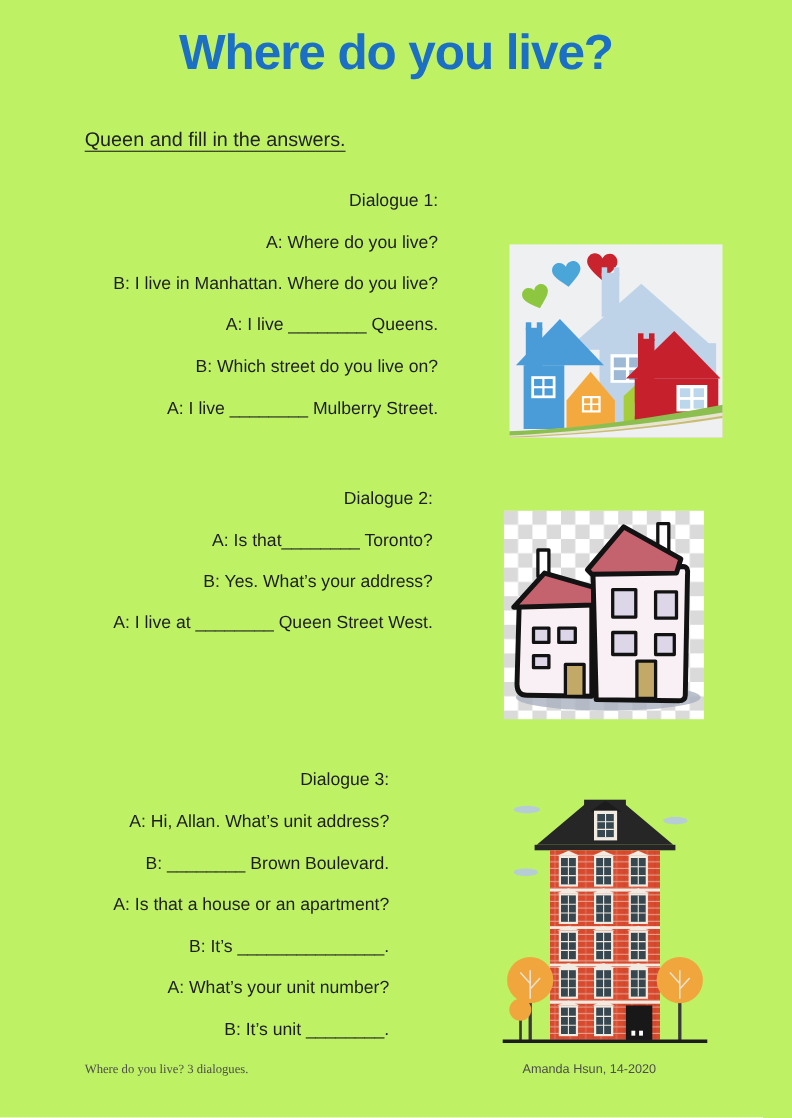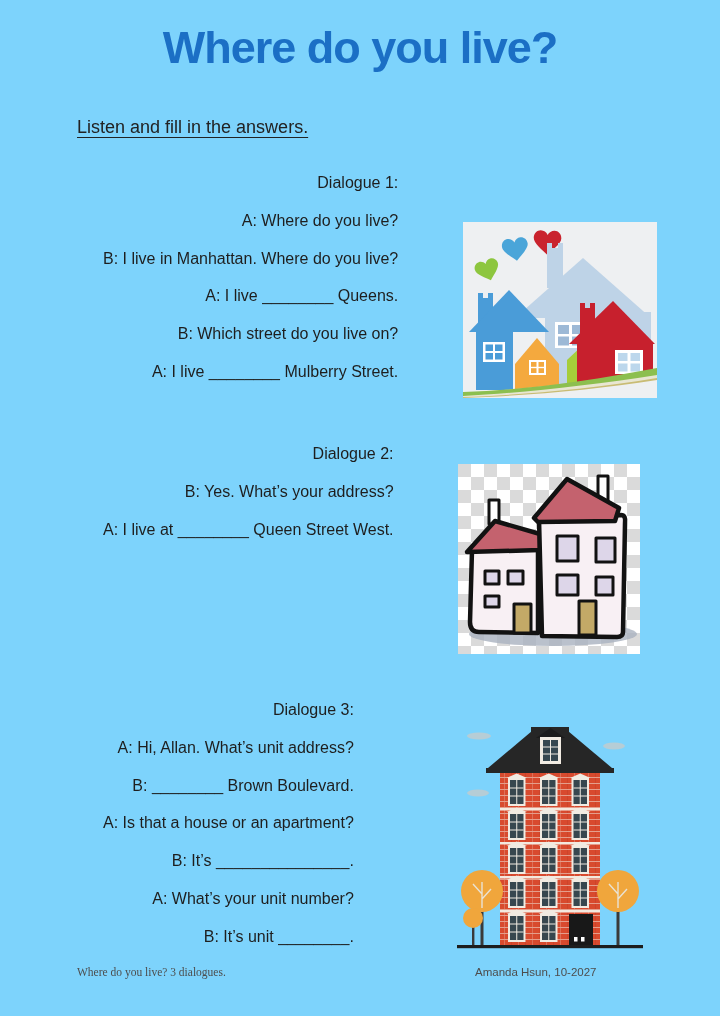--- a/index.html
+++ b/index.html
@@ -1,19 +1,19 @@
 <!DOCTYPE html>
 <html><head>
 <meta charset="utf-8">
 <style>
   html,body{margin:0;padding:0;background:#ffffff;}
   .page{
     position:relative;
     width:720px;height:1016px;
-    background:#7dd3fc;
+    background:#bef264;
     overflow:hidden;
     font-family:"Liberation Sans",sans-serif;
     color:#1e1e1e;
   }
   .title{
     position:absolute;top:22px;left:0;width:100%;
     text-align:center;
     font-size:45px;font-weight:700;letter-spacing:-1px;
     color:#1b6fc5;
   }
@@ -46,21 +46,21 @@
   .footer-left{left:77px;font-family:Liberation Serif, serif;}
   .footer-right{left:475px;}
 </style>
 </head>
 <body>
 
 <div class="page">
 
   <div class="title">Where do you live?</div>
 
-  <div class="instruction">Listen and fill in the answers.</div>
+  <div class="instruction">Queen and fill in the answers.</div>
 
   <section class="dialogue d1">
     <div class="dlabel">Dialogue 1:</div>
     <div class="dline">A: Where do you live?</div>
     <div class="dline">B: I live in Manhattan. Where do you live?</div>
     <div class="dline">A: I live ________ Queens.</div>
     <div class="dline">B: Which street do you live on?</div>
     <div class="dline">A: I live ________ Mulberry Street.</div>
   </section>
 
@@ -143,20 +143,21 @@
     <g>
       <path d="M0,176 L0,172 C55,172 125,166 194,152 L194,162 L194,176 Z" fill="#c9bc74"></path>
       <path d="M0,171 C50,168 120,162 194,148 L194,156 C120,168 55,173 0,175 Z" fill="#e8e6d2"></path>
       <path d="M0,174 L0,170 C60,168 120,160 194,146 L194,153 C125,164 55,171 0,174 Z" fill="#8cbf4f"></path>
       <path d="M0,176 C60,174 130,168 194,158 L194,176 Z" fill="#eef0f2"></path>
     </g>
   </svg>
 
   <section class="dialogue d2">
     <div class="dlabel">Dialogue 2:</div>
+    <div class="dline">A: Is that________ Toronto?</div>
     <div class="dline">B: Yes. What’s your address?</div>
     <div class="dline">A: I live at ________ Queen Street West.</div>
   </section>
 
   <svg class="illus img2" viewBox="0 0 182 190" aria-hidden="true">
     <defs>
       <pattern id="chk" width="26" height="26" patternUnits="userSpaceOnUse">
         <rect width="26" height="26" fill="#ffffff"></rect>
         <rect width="13" height="13" fill="#dadada"></rect>
         <rect x="13" y="13" width="13" height="13" fill="#dadada"></rect>
@@ -272,15 +273,15 @@
       <rect x="20" y="198" width="2.4" height="24" fill="#3a3a3a"></rect>
       <circle cx="21" cy="194" r="10" fill="#f0a63c"></circle>
       <rect x="164.5" y="170" width="3" height="52" fill="#3a3a3a"></rect>
       <circle cx="166" cy="167" r="21" fill="#f0a63c"></circle>
       <path d="M166,184 L166,158 M166,170 L157,160 M166,175 L175,165" stroke="#e9e2d3" stroke-width="1.4" fill="none"></path>
     </g>
     <rect x="5" y="221" width="186" height="3.2" fill="#1d1d1d"></rect>
   </svg>
 
   <div class="footer footer-left">Where do you live? 3 dialogues.</div>
-  <div class="footer footer-right">Amanda Hsun, 10-2027</div>
+  <div class="footer footer-right">Amanda Hsun, 14-2020</div>
 
 </div>
 
 </body></html>

